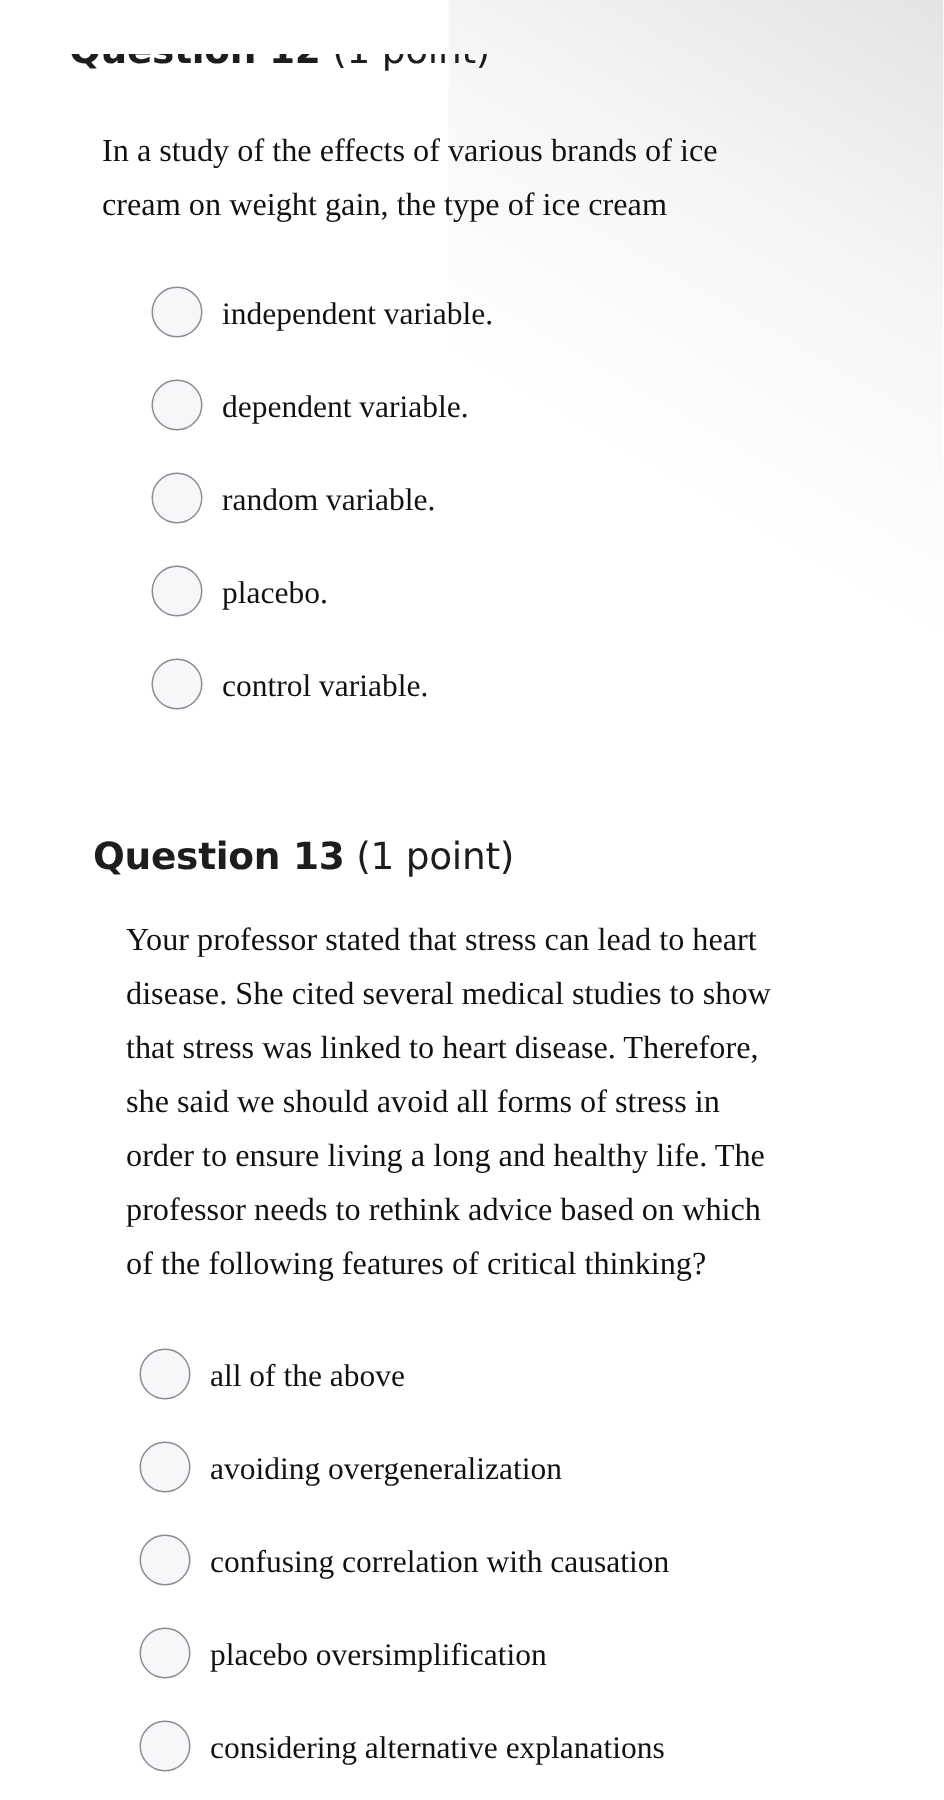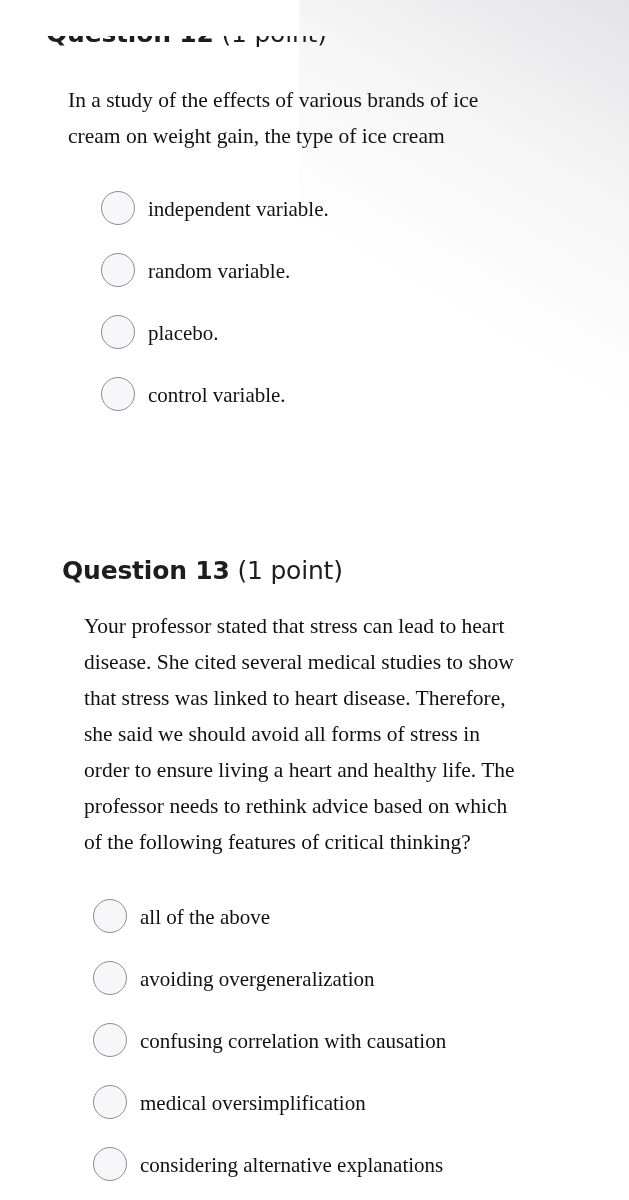--- a/index.html
+++ b/index.html
@@ -142,20 +142,24 @@
       <span class="ln">cream on weight gain, the type of ice cream</span>
     </div>
 
     <ul class="options" style="margin-top:24px;padding-left:24px;">
       <li class="option">
         <span class="radio"></span>
         <span class="option-label">independent variable.</span>
       </li>
       <li class="option">
         <span class="radio"></span>
+        <span class="option-label">dependent variable.</span>
+      </li>
+      <li class="option">
+        <span class="radio"></span>
         <span class="option-label">random variable.</span>
       </li>
       <li class="option">
         <span class="radio"></span>
         <span class="option-label">placebo.</span>
       </li>
       <li class="option">
         <span class="radio"></span>
         <span class="option-label">control variable.</span>
       </li>
@@ -165,41 +169,41 @@
   <section class="question" style="top:518px;padding-left:16px;">
     <h2 class="q-heading">
       <span>Question 13</span><span class="pts"> (1 point)</span>
     </h2>
 
     <div class="q-body" style="margin-top:20px;">
       <span class="ln">Your professor stated that stress can lead to heart</span>
       <span class="ln">disease. She cited several medical studies to show</span>
       <span class="ln">that stress was linked to heart disease. Therefore,</span>
       <span class="ln">she said we should avoid all forms of stress in</span>
-      <span class="ln">order to ensure living a heart and healthy life. The</span>
+      <span class="ln">order to ensure living a long and healthy life. The</span>
       <span class="ln">professor needs to rethink advice based on which</span>
       <span class="ln">of the following features of critical thinking?</span>
     </div>
 
     <ul class="options" style="margin-top:26px;">
       <li class="option">
         <span class="radio"></span>
         <span class="option-label">all of the above</span>
       </li>
       <li class="option">
         <span class="radio"></span>
         <span class="option-label">avoiding overgeneralization</span>
       </li>
       <li class="option">
         <span class="radio"></span>
         <span class="option-label">confusing correlation with causation</span>
       </li>
       <li class="option">
         <span class="radio"></span>
-        <span class="option-label">medical oversimplification</span>
+        <span class="option-label">placebo oversimplification</span>
       </li>
       <li class="option">
         <span class="radio"></span>
         <span class="option-label">considering alternative explanations</span>
       </li>
     </ul>
   </section>
 
 </div>
 

